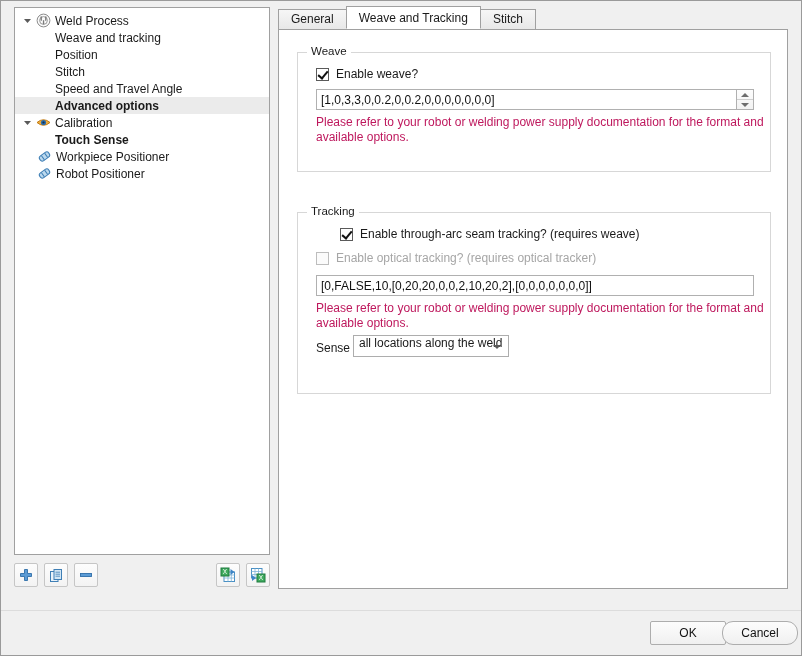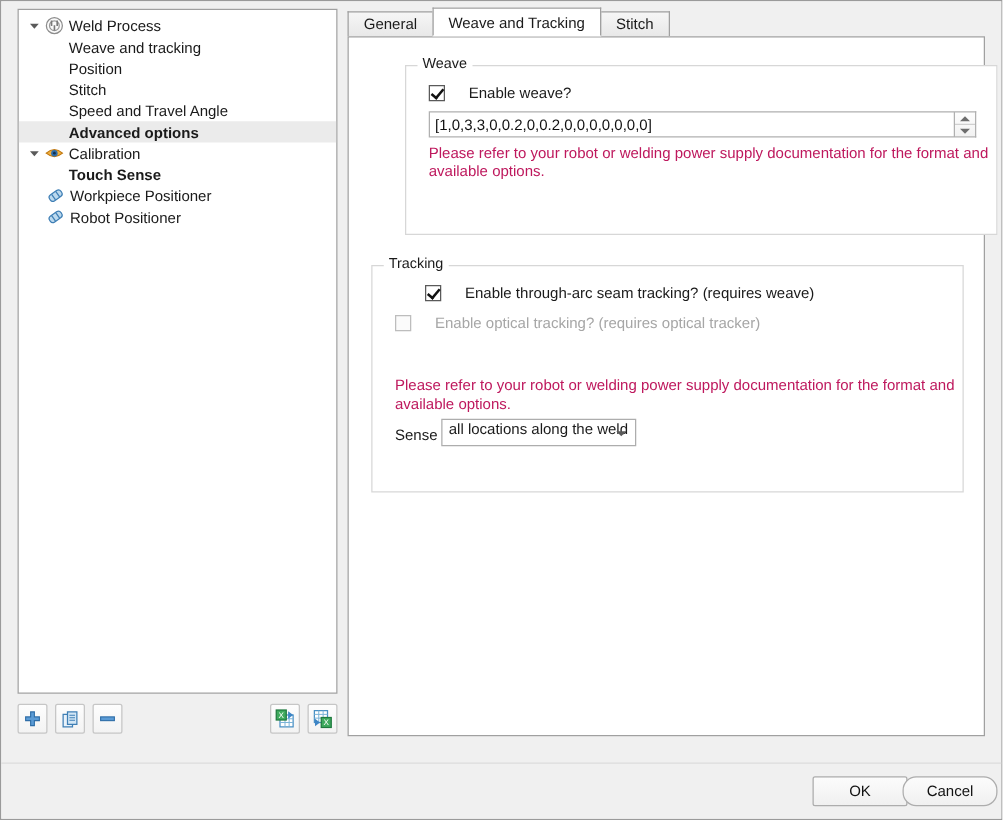--- a/index.html
+++ b/index.html
@@ -79,21 +79,20 @@
     font-size: 14px;
   }
   .title-btn.close { width: 46px; }
   .title-btn svg { display: block; }
 
   
   .dialog-body {
     flex: 1;
     background: #f0f0f0;
     position: relative;
-    text-decoration: underline;
   }
 
   
   .tree-panel {
     position: absolute;
     left: 13px; top: 6px;
     width: 256px; height: 548px;
     background: #ffffff;
     border: 1px solid #a0a0a0;
     box-sizing: border-box;
@@ -187,29 +186,28 @@
     box-sizing: border-box;
   }
   .group-title {
     position: absolute;
     top: -8px; left: 9px;
     background: #ffffff;
     padding: 0 4px;
     font-size: 11.5px;
     color: #1a1a1a;
   }
-  #weave-group { left: 18px; top: 22px; width: 474px; height: 136px; margin-left: 27px; }
+  #weave-group { left: 18px; top: 22px; width: 474px; height: 120px; }
   #tracking-group { left: 18px; top: 182px; width: 474px; height: 182px; }
 
   
   .chk-row {
     position: absolute;
     display: flex;
     align-items: center;
-    gap: 12px;
   }
   .checkbox {
     width: 13px; height: 13px;
     border: 1px solid #5a5a5a;
     background: #ffffff;
     box-sizing: border-box;
     position: relative;
     flex: none;
     margin-right: 7px;
   }
@@ -488,20 +486,21 @@
         <div class="chk-row" style="left:18px; top:14px;padding-left:24px;">
           <span class="checkbox checked"></span>
           <span class="chk-label">Enable through-arc seam tracking? (requires weave)</span>
         </div>
 
         <div class="chk-row disabled" style="left:18px; top:38px;">
           <span class="checkbox disabled"></span>
           <span class="chk-label">Enable optical tracking? (requires optical tracker)</span>
         </div>
 
+        <div class="textfield" style="left:18px; top:62px; width:438px;">[0,FALSE,10,[0,20,20,0,0,2,10,20,2],[0,0,0,0,0,0,0]]</div>
 
         <div class="hint" style="left:18px; top:88px;">Please refer to your robot or welding power supply documentation for the format and available options.</div>
 
         <div class="sense-label" style="left:18px; top:128px;">Sense</div>
         <div class="combo" style="left:55px; top:122px; width:156px;">
           <span>all locations along the weld</span>
           <span class="caret"></span>
         </div>
       </div>
 

